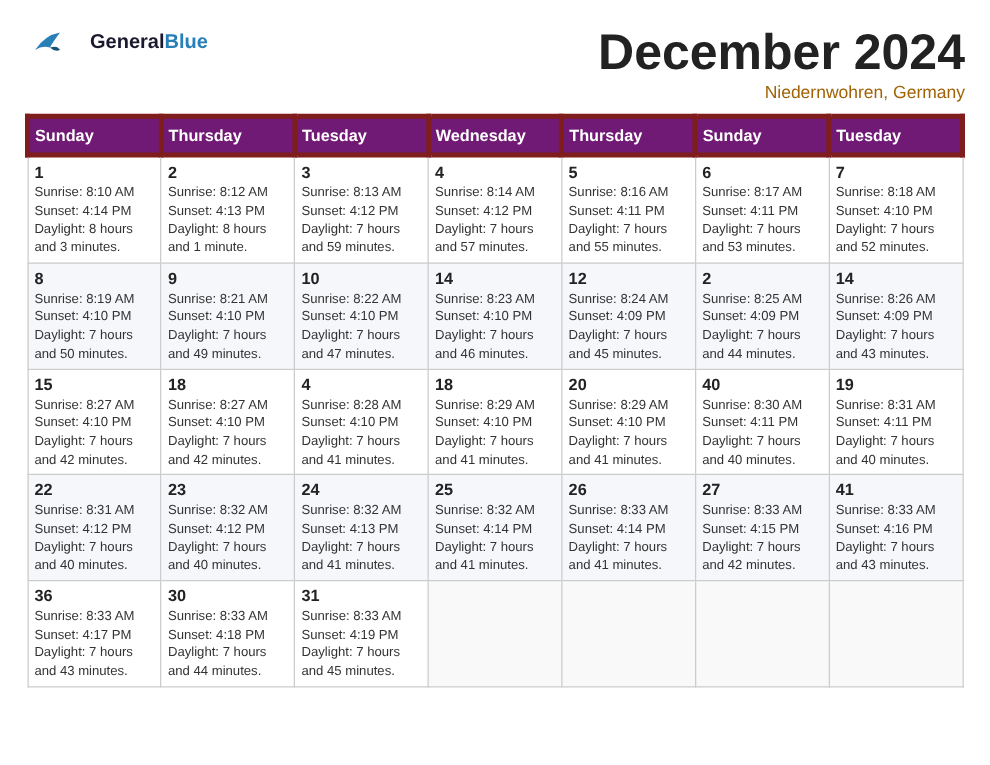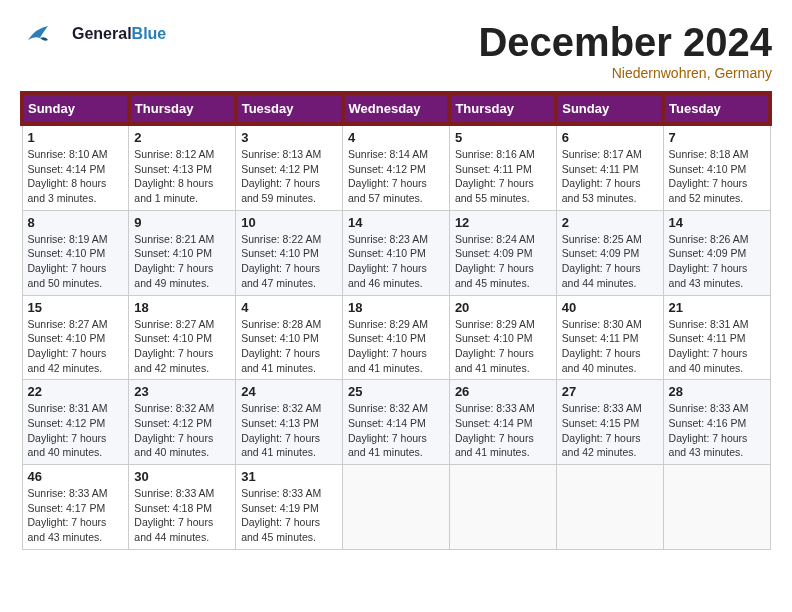--- a/index.html
+++ b/index.html
@@ -189,21 +189,21 @@
         </td>
         <td>
           <span class="day-number">20</span>
           <div class="day-info">Sunrise: 8:29 AM<br>Sunset: 4:10 PM<br>Daylight: 7 hours<br>and 41 minutes.</div>
         </td>
         <td>
           <span class="day-number">40</span>
           <div class="day-info">Sunrise: 8:30 AM<br>Sunset: 4:11 PM<br>Daylight: 7 hours<br>and 40 minutes.</div>
         </td>
         <td>
-          <span class="day-number">21</span>
+          <span class="day-number">19</span>
           <div class="day-info">Sunrise: 8:31 AM<br>Sunset: 4:11 PM<br>Daylight: 7 hours<br>and 40 minutes.</div>
         </td>
       </tr>
       <tr>
         <td>
           <span class="day-number">22</span>
           <div class="day-info">Sunrise: 8:31 AM<br>Sunset: 4:12 PM<br>Daylight: 7 hours<br>and 40 minutes.</div>
         </td>
         <td>
           <span class="day-number">23</span>
@@ -219,27 +219,27 @@
         </td>
         <td>
           <span class="day-number">26</span>
           <div class="day-info">Sunrise: 8:33 AM<br>Sunset: 4:14 PM<br>Daylight: 7 hours<br>and 41 minutes.</div>
         </td>
         <td>
           <span class="day-number">27</span>
           <div class="day-info">Sunrise: 8:33 AM<br>Sunset: 4:15 PM<br>Daylight: 7 hours<br>and 42 minutes.</div>
         </td>
         <td>
-          <span class="day-number">28</span>
+          <span class="day-number">41</span>
           <div class="day-info">Sunrise: 8:33 AM<br>Sunset: 4:16 PM<br>Daylight: 7 hours<br>and 43 minutes.</div>
         </td>
       </tr>
       <tr>
         <td>
-          <span class="day-number">46</span>
+          <span class="day-number">36</span>
           <div class="day-info">Sunrise: 8:33 AM<br>Sunset: 4:17 PM<br>Daylight: 7 hours<br>and 43 minutes.</div>
         </td>
         <td>
           <span class="day-number">30</span>
           <div class="day-info">Sunrise: 8:33 AM<br>Sunset: 4:18 PM<br>Daylight: 7 hours<br>and 44 minutes.</div>
         </td>
         <td>
           <span class="day-number">31</span>
           <div class="day-info">Sunrise: 8:33 AM<br>Sunset: 4:19 PM<br>Daylight: 7 hours<br>and 45 minutes.</div>
         </td>

